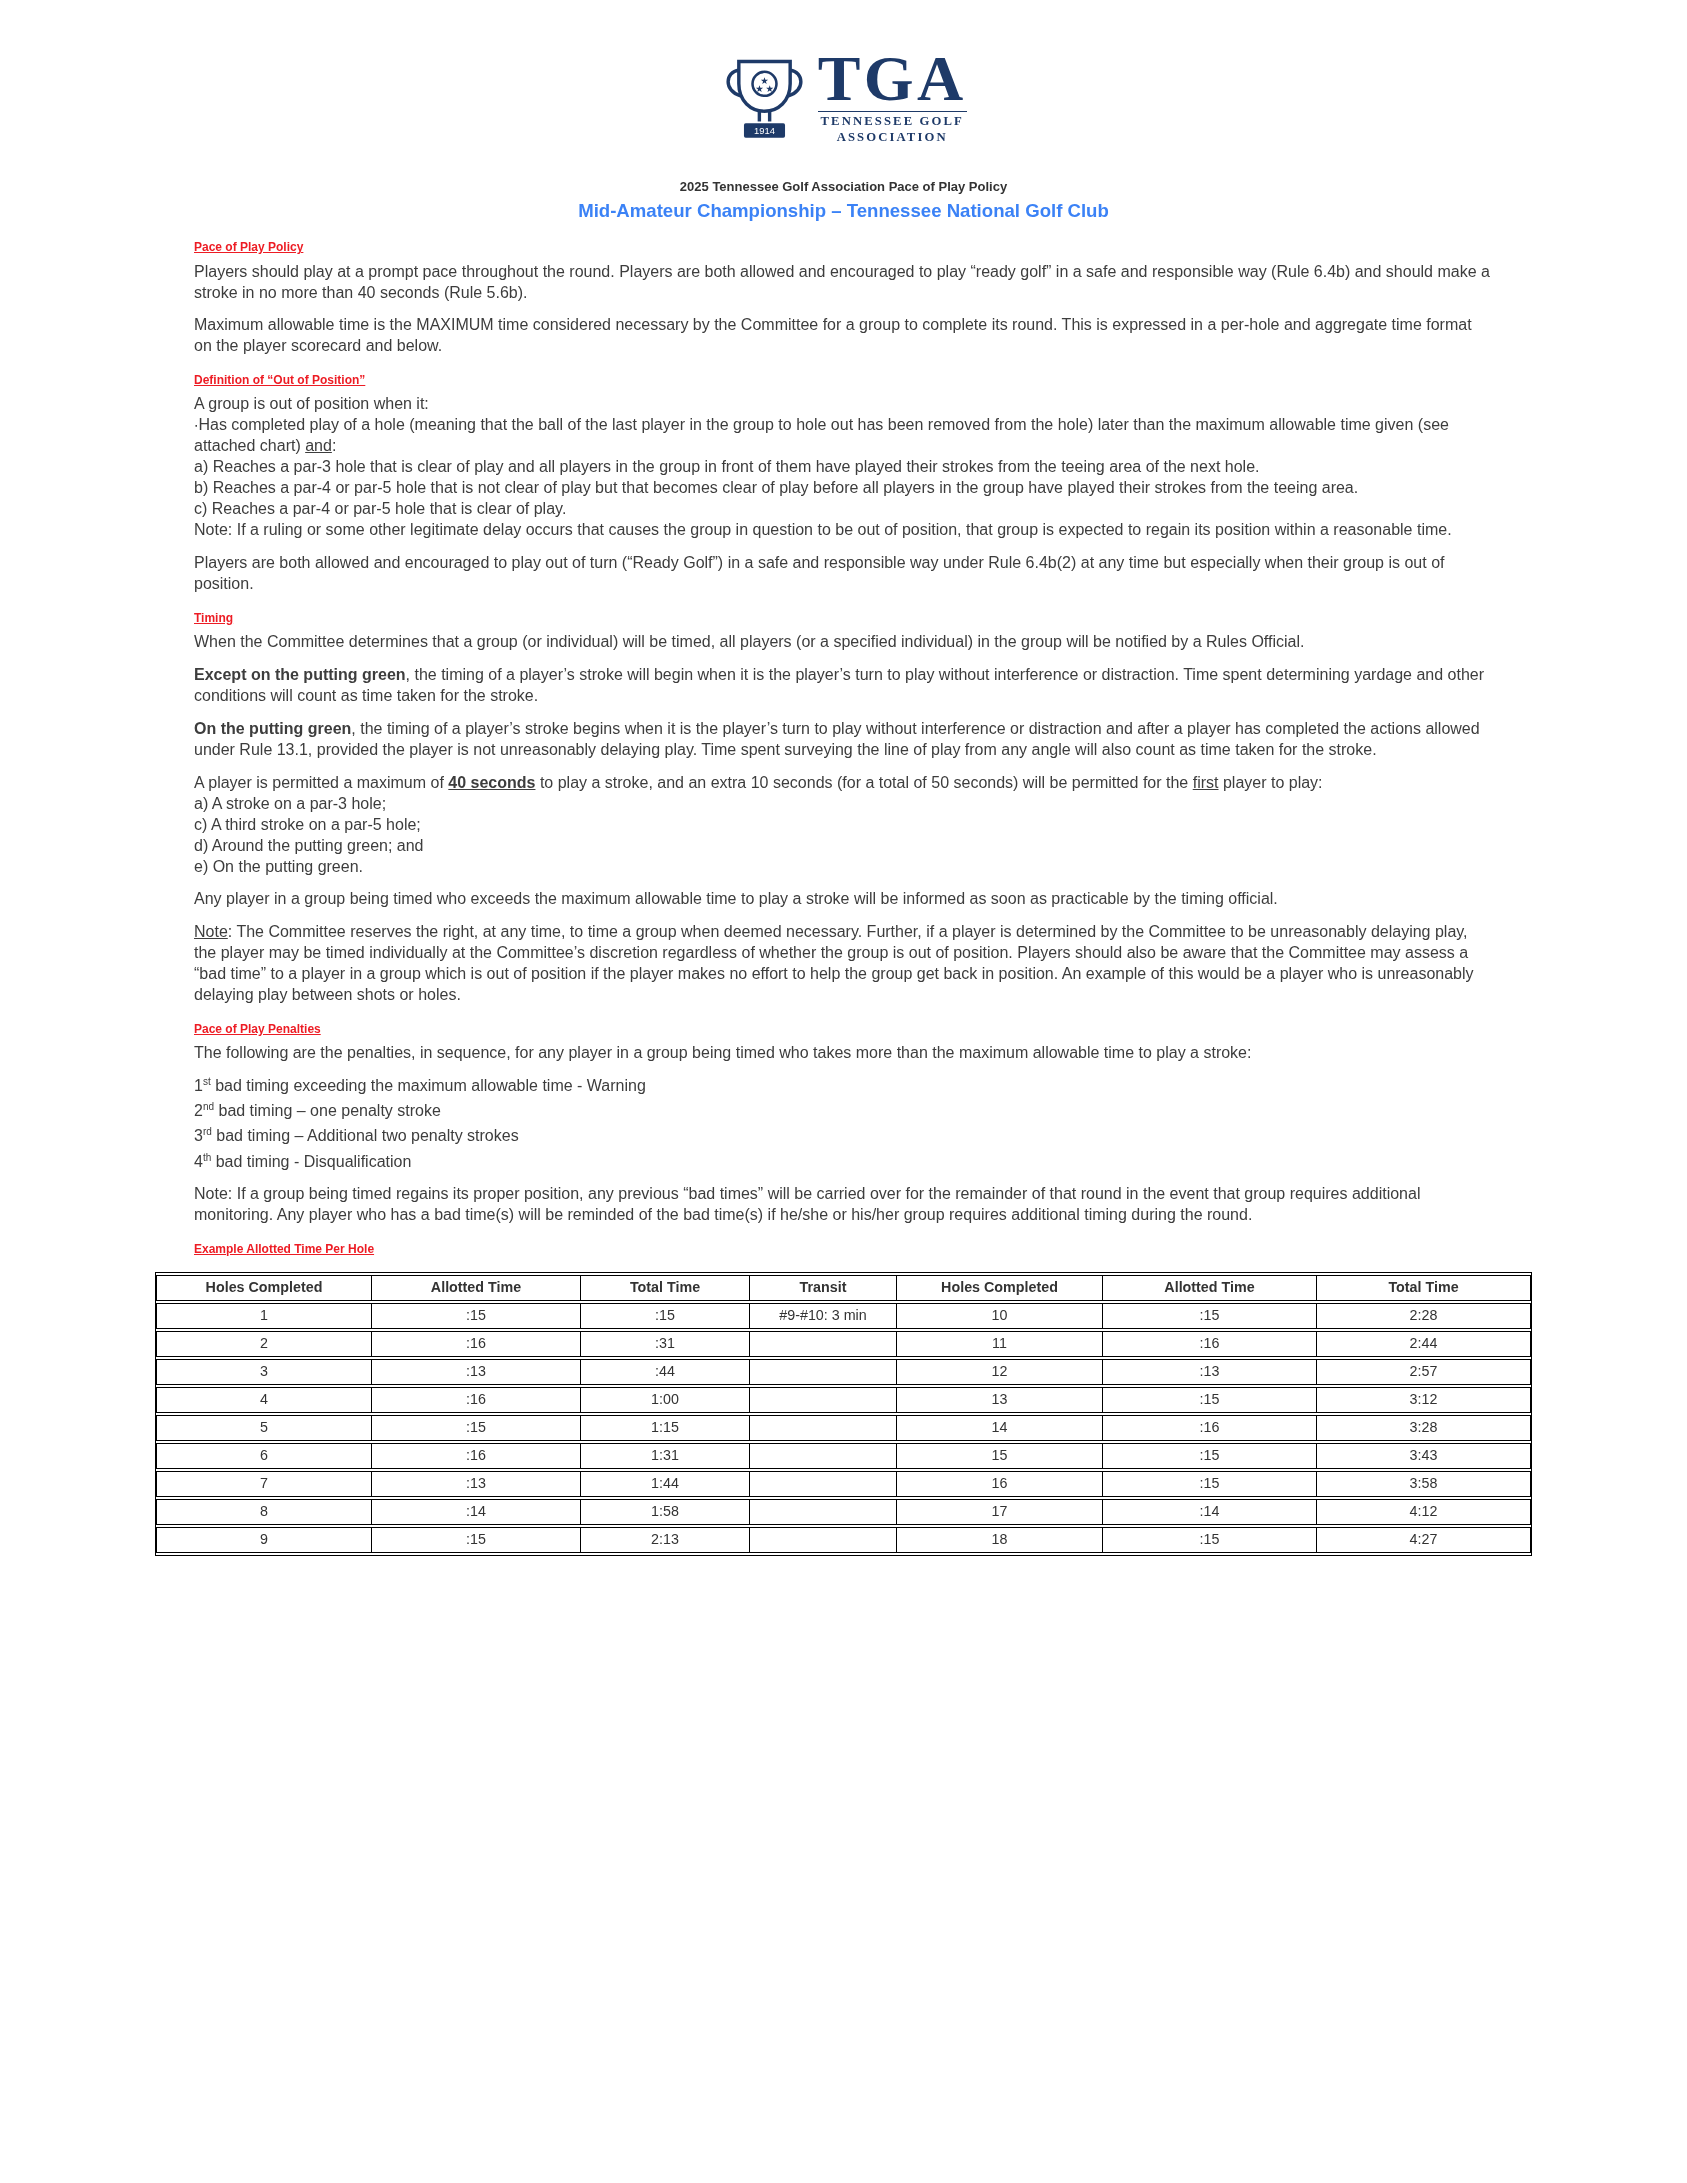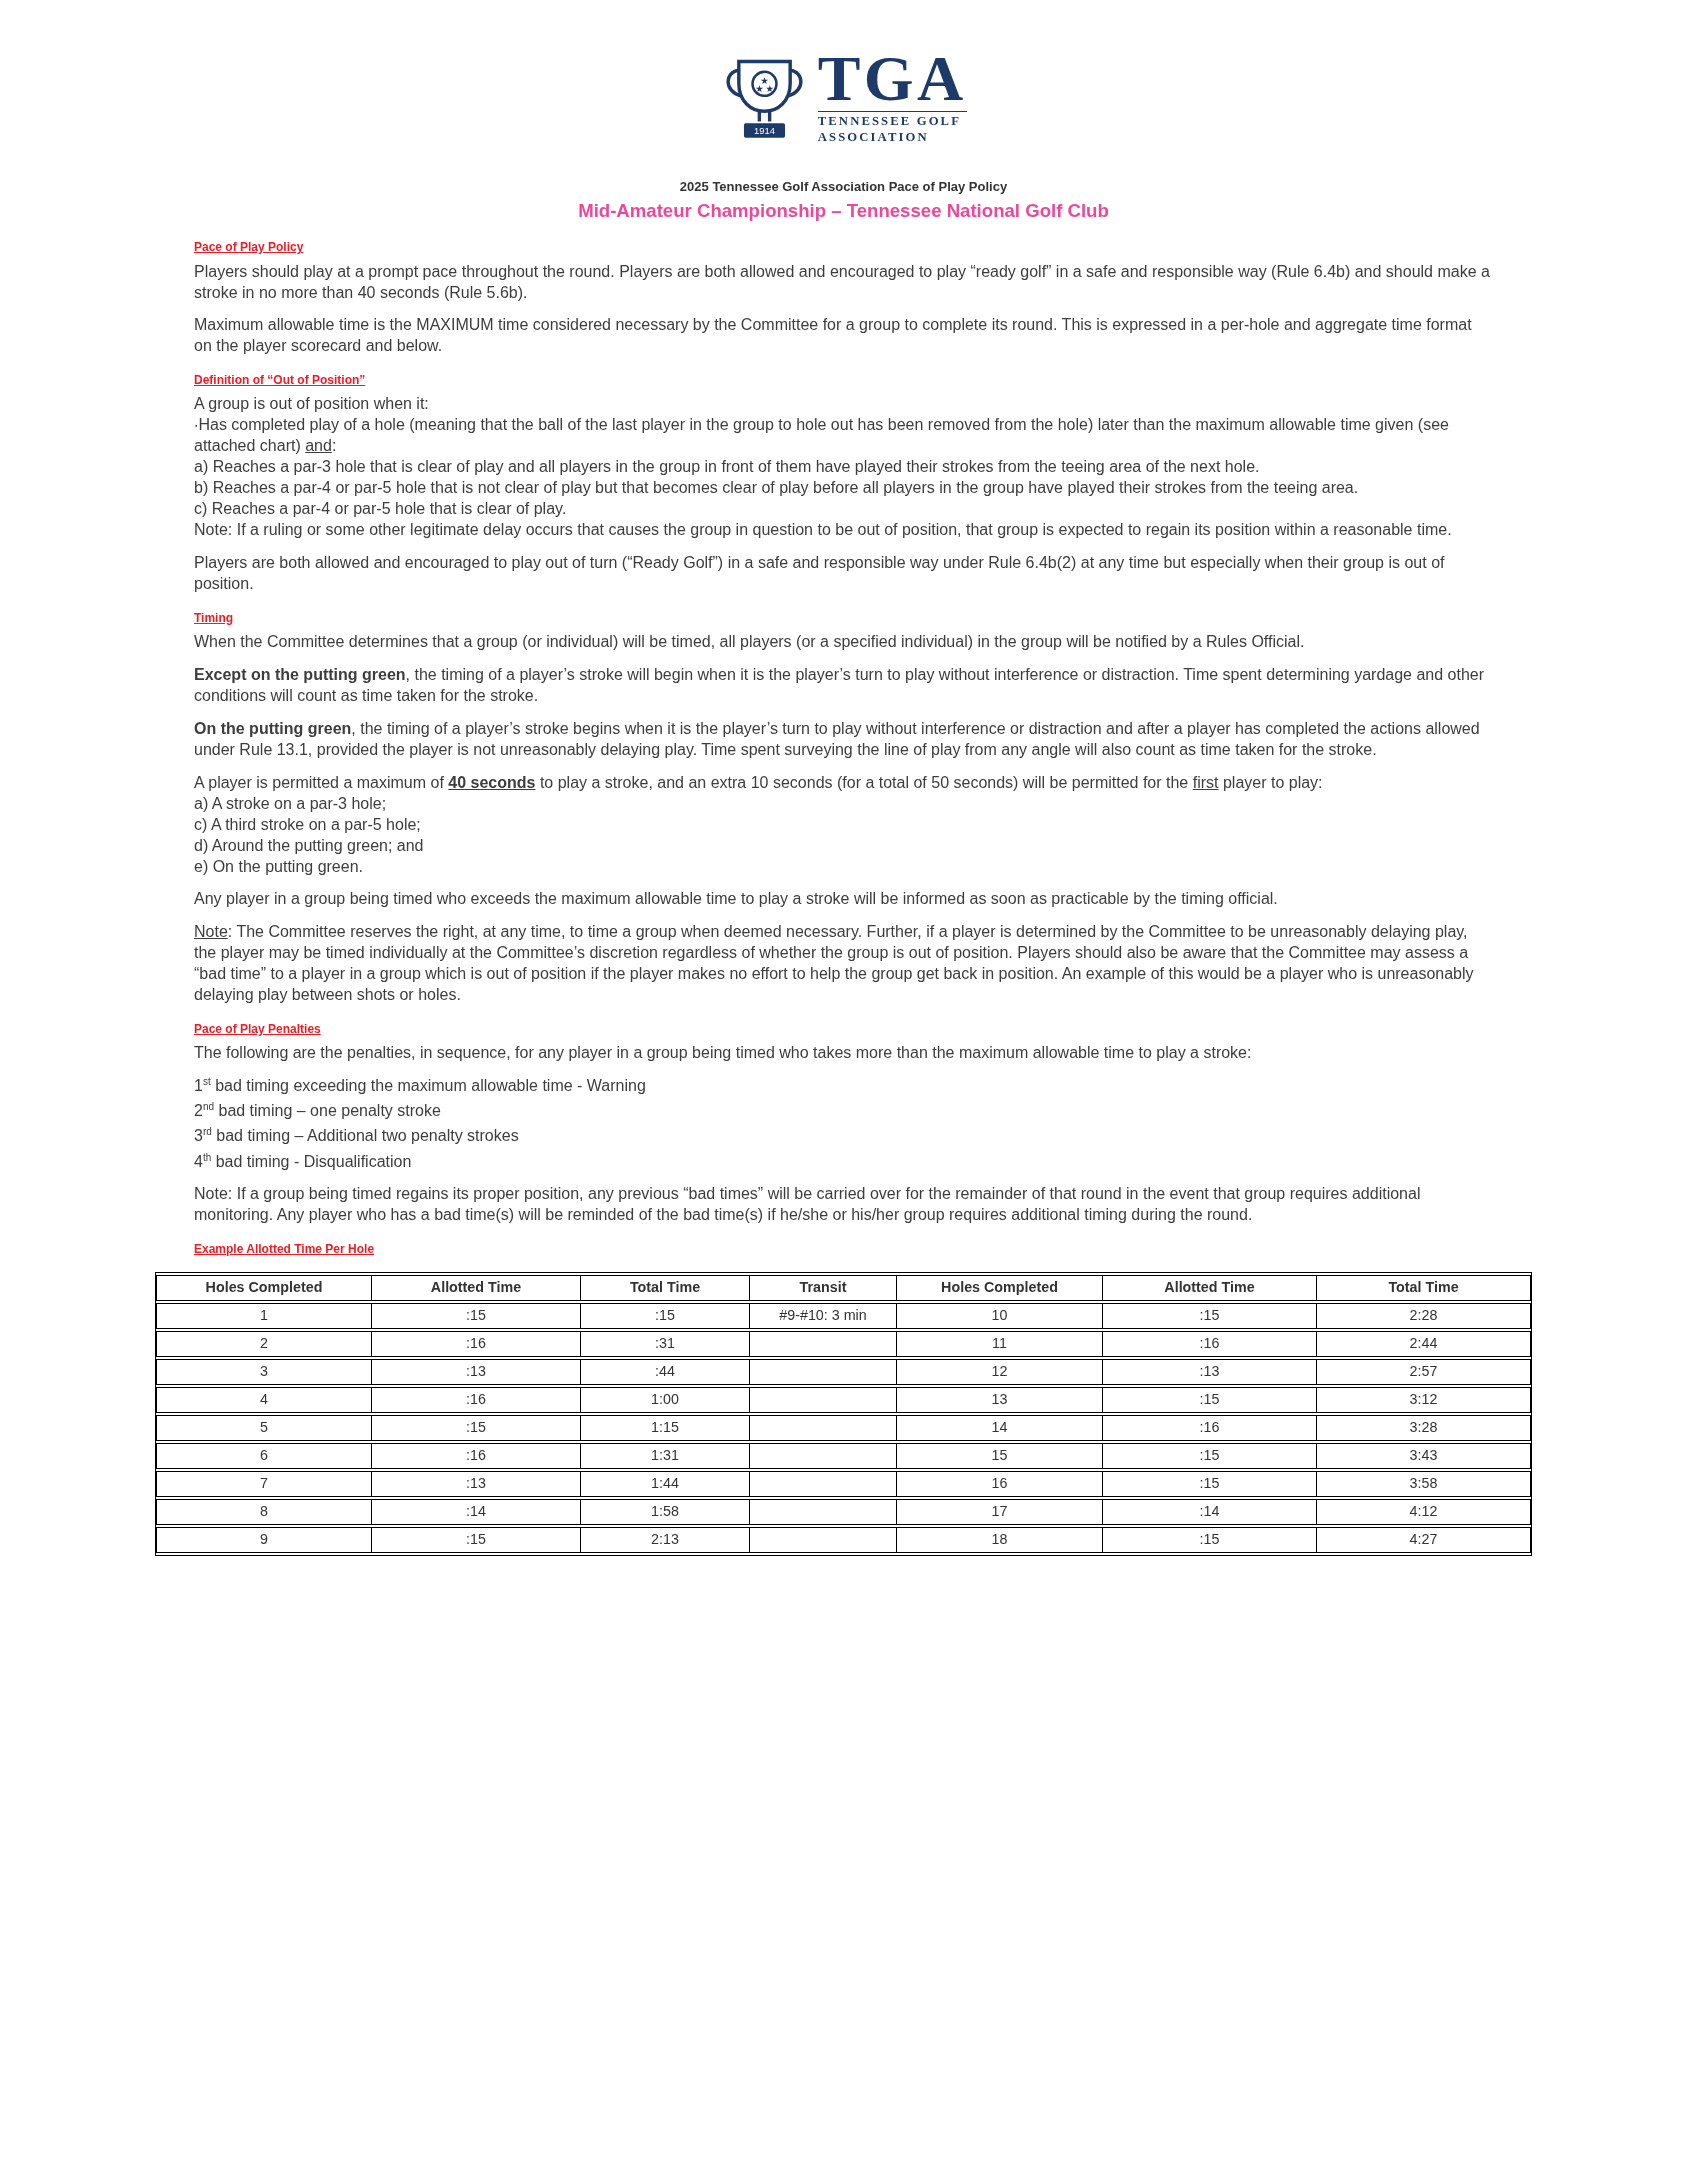--- a/index.html
+++ b/index.html
@@ -4,32 +4,32 @@
 <style>
   * { margin:0; padding:0; box-sizing:border-box; }
   html,body { background:#ffffff; }
   .page {
     width:1687px; min-height:2183px; background:#fff;
     font-family:"Liberation Sans", sans-serif;
     color:#3d3d3d; font-size:16px; line-height:21px;
     overflow:hidden;
   }
   .logo-block { display:flex; justify-content:center; align-items:flex-start; padding-top:51px; }
-  .logo-right { margin-left:8.4px; }
+  .logo-right { margin-left:8.4px;text-align:center; }
   .logo-tga {
     font-family:"Liberation Serif", serif; font-weight:700;
     font-size:64px; line-height:56px; color:#1e3a68; letter-spacing:3.4px;
   }
   .logo-org {
     margin-top:4.2px; border-top:1.7px solid #1e3a68; padding-top:1px;
     font-family:"Liberation Serif", serif; font-weight:700; color:#1e3a68;
     font-size:12.7px; letter-spacing:2.1px; line-height:16px;
   }
   .doc-title { margin-top:18.6px; text-align:center; font-weight:700; font-size:13px; line-height:24.5px; color:#333; }
-  .doc-subtitle { text-align:center; font-weight:700; font-size:18.6px; line-height:24.5px; color:#ec4899; }
+  .doc-subtitle { text-align:center; font-weight:700; font-size:18.6px; line-height:24.5px; color:#3b82f6; }
   .content { margin:0 194px; }
   .section-heading {
     margin:13.5px 0 2.5px 0; text-align:left; color:#ed1c24;
     font-size:12px; font-weight:700; text-decoration:underline;
   }
   p.body { margin:0 0 11.8px 0; }
   p.tight { margin:0; }
   .indent-1 { margin-left:100px; }
   .indent-2 { margin-left:192px; }
   .group-gap { margin-bottom:11.8px; }

